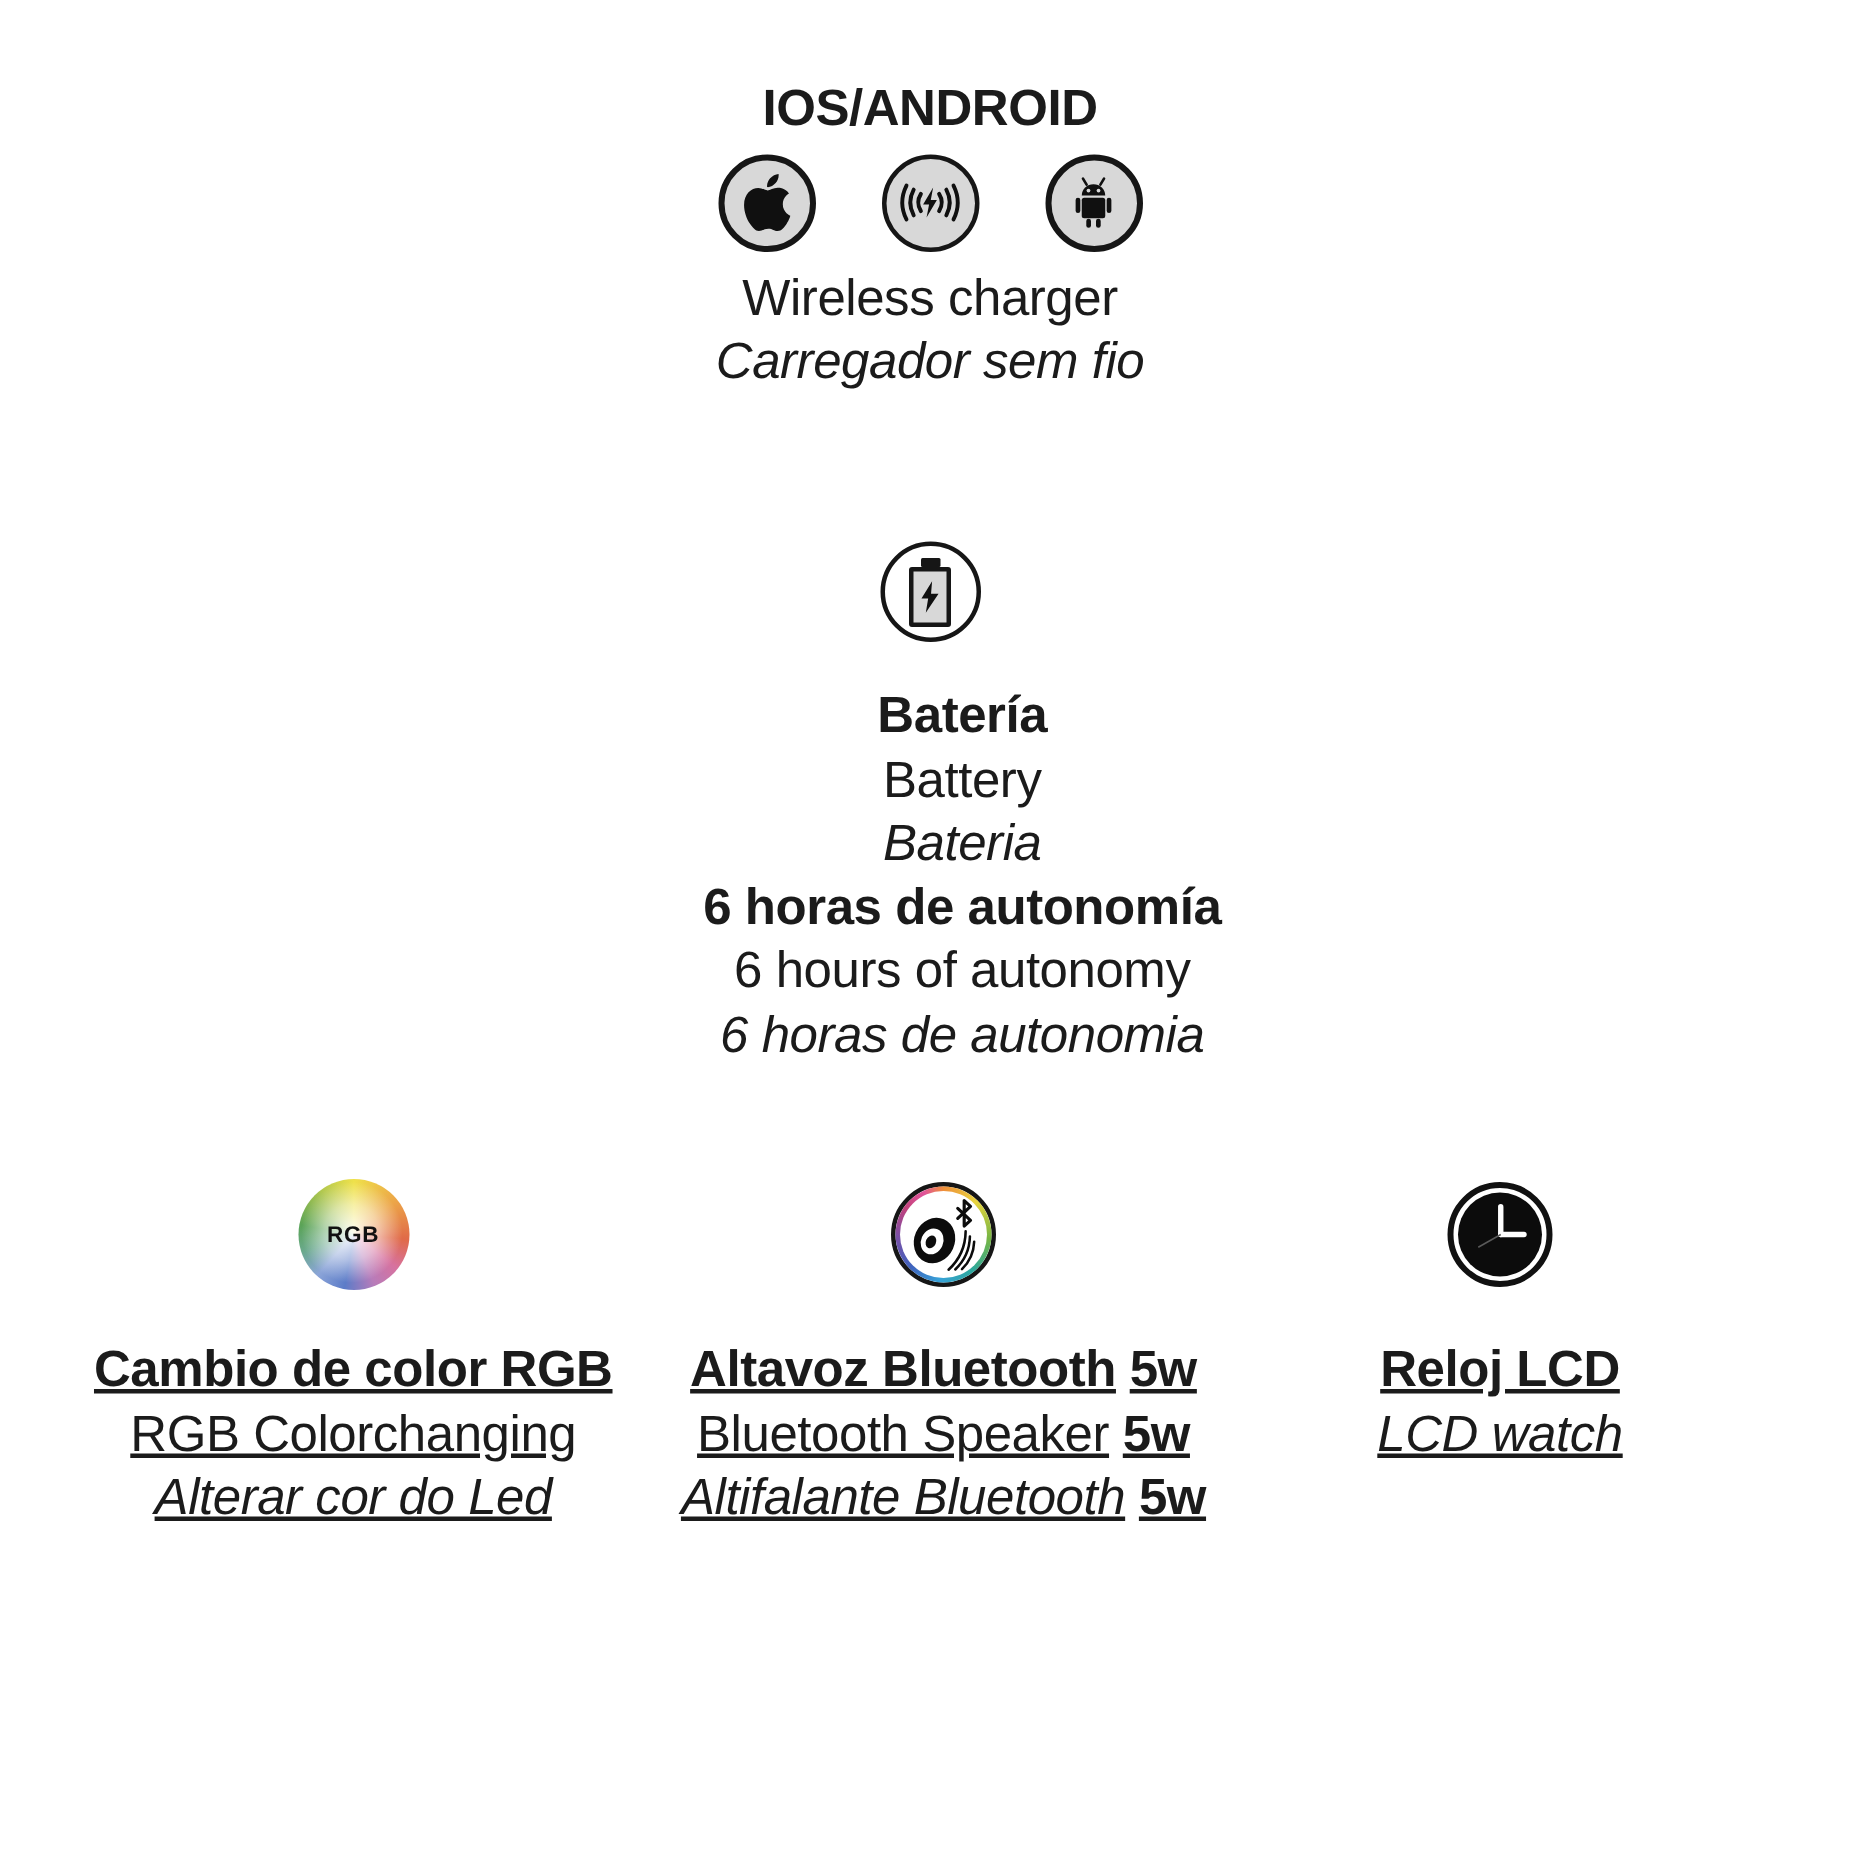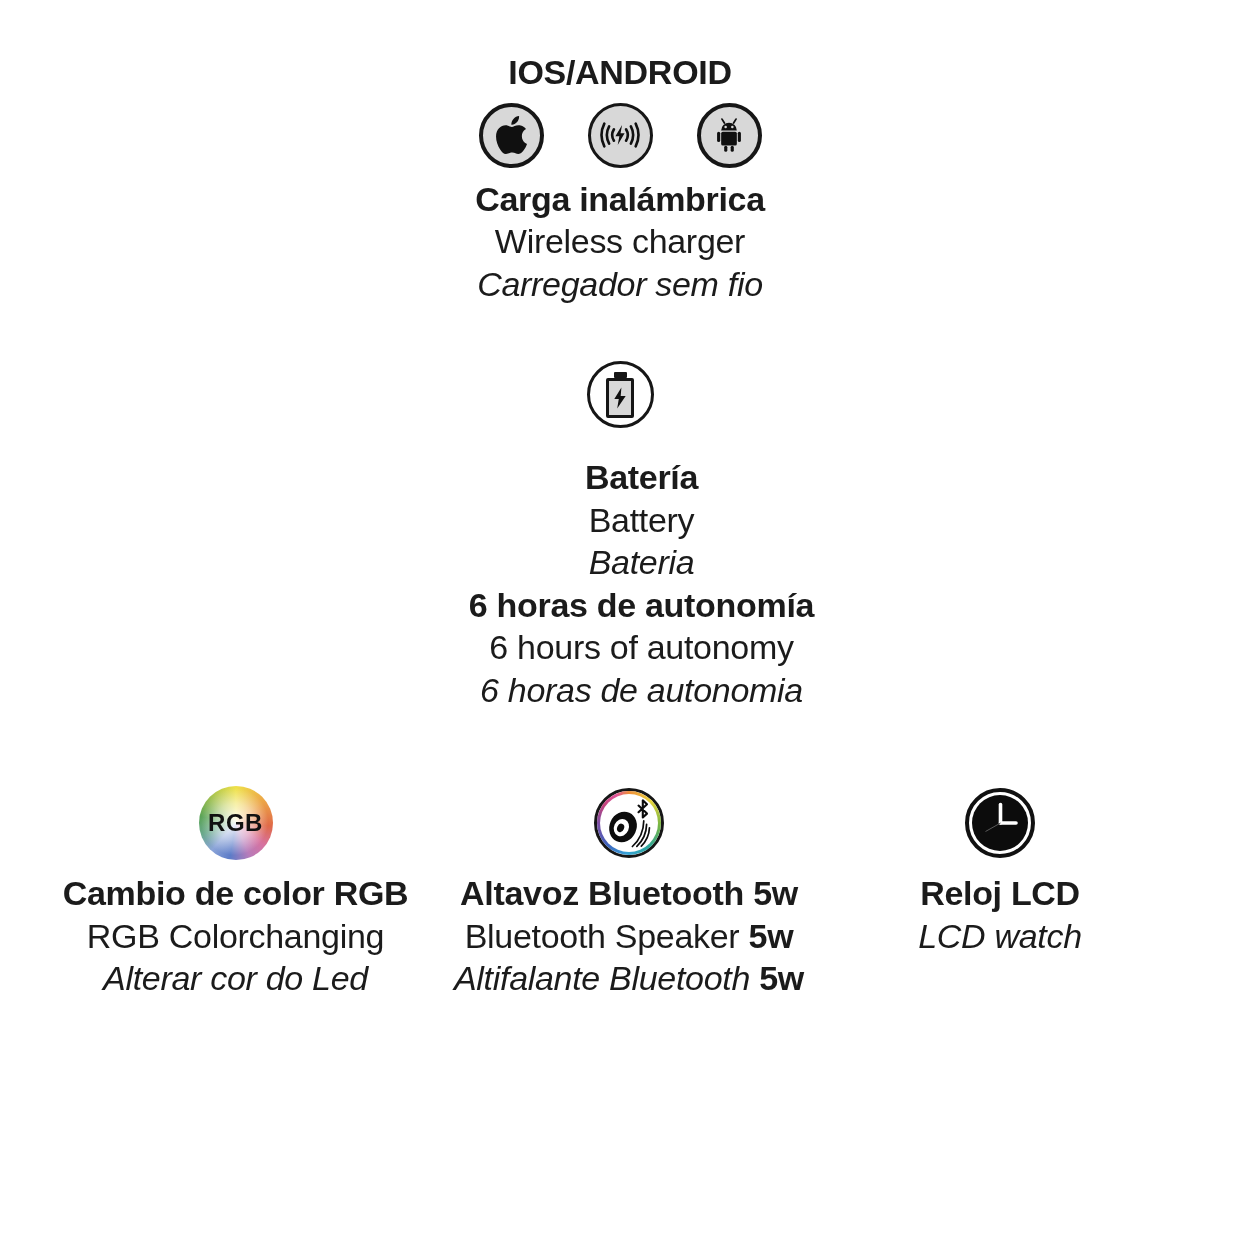--- a/index.html
+++ b/index.html
@@ -21,41 +21,41 @@
   #battery{position:absolute;top:361px;left:0;width:100%;text-align:center;}
   #battery .icon-row{display:flex;justify-content:center;align-items:center;height:67px;}
   #battery .caption{margin-top:28px;padding-left:43px;}
 
   #features{position:absolute;top:786px;left:0;width:100%;height:230px;}
   .col{position:absolute;top:0;text-align:center;}
   .col-rgb{left:28px;width:415px;}
   .col-speaker{left:432px;width:394px;}
   .col-clock{left:816px;width:368px;}
   .feature-icon-row{height:74px;display:flex;justify-content:center;align-items:center;}
-  .col .caption{margin-top:12px;}
+  .col .caption{margin-top:32px;text-decoration:underline;}
 
   
   .circle{box-sizing:border-box;border-radius:50%;display:flex;align-items:center;justify-content:center;}
   .c-top{width:65px;height:65px;background:#d8d8d8;border:4px solid #161616;}
   .c-wireless{border-width:3px;}
 
   
   .c-batt{width:67px;height:67px;background:#ffffff;border:3px solid #161616;}
   .battery{display:flex;flex-direction:column;align-items:center;}
   .battery-cap{width:13px;height:6px;background:#161616;border-radius:1px;}
   .battery-body{width:28px;height:40px;background:#d8d8d8;border:3px solid #161616;border-radius:2px;
     box-sizing:border-box;display:flex;align-items:center;justify-content:center;}
 
   
   .rgb-wheel{position:relative;width:74px;height:74px;border-radius:50%;
     background:conic-gradient(from 0deg,#efe14a,#eca448 52deg,#e06a48 95deg,#d7729f 128deg,#b77cba 158deg,#5c7cc8 190deg,#8ca5d8 222deg,#6aa98c 252deg,#5aa357 280deg,#b4c94f 325deg,#efe14a 360deg);
     display:flex;align-items:center;justify-content:center;}
   .rgb-wheel::before{content:"";position:absolute;inset:0;border-radius:50%;
     background:radial-gradient(circle at 48% 48%, rgba(255,255,255,0.92) 0%, rgba(255,255,255,0.5) 34%, rgba(255,255,255,0) 62%);}
-  .rgb-label{position:relative;font-weight:700;font-size:24px;letter-spacing:0.5px;color:#111;}
+  .rgb-label{position:relative;font-weight:700;font-size:15px;letter-spacing:0.5px;color:#111;}
 
   
   .speaker{position:relative;width:70px;height:70px;border-radius:50%;border:3px solid #161616;
     box-sizing:border-box;background:#fff;}
   .sp-rainbow{position:absolute;inset:0;border-radius:50%;
     background:conic-gradient(from 0deg,#ef8f3a,#e8d43e 45deg,#76b544 95deg,#2ea89b 140deg,#37a2d8 185deg,#3f63bd 225deg,#7b4fa6 268deg,#c2427c 305deg,#e0549a 335deg,#ef8f3a 360deg);}
   .sp-white{position:absolute;inset:3px;border-radius:50%;background:#ffffff;}
   .sp-art{position:absolute;left:0;top:0;width:64px;height:64px;}
 
   
@@ -107,21 +107,20 @@
             <line x1="17.6" y1="10.6" x2="15.3" y2="6.8"></line>
             <line x1="26.4" y1="10.6" x2="28.7" y2="6.8"></line>
           </g>
           <circle cx="18.8" cy="14.4" r="1.2" fill="#d8d8d8"></circle>
           <circle cx="25.2" cy="14.4" r="1.2" fill="#d8d8d8"></circle>
         </svg>
       </div>
     </div>
 
     <div class="caption">
-      <div class="cap-line b">Carga inalámbrica</div>
       <div class="cap-line">Wireless charger</div>
       <div class="cap-line i">Carregador sem fio</div>
     </div>
   </section>
 
   <section id="battery">
     <div class="icon-row">
       <div class="circle c-batt">
         <div class="battery">
           <div class="battery-cap"></div>

